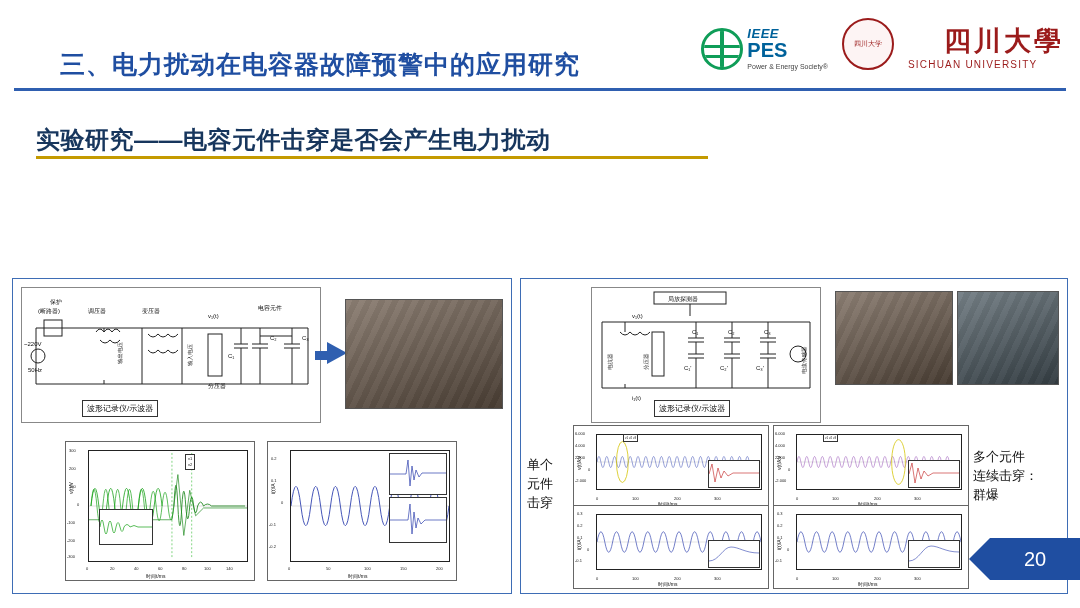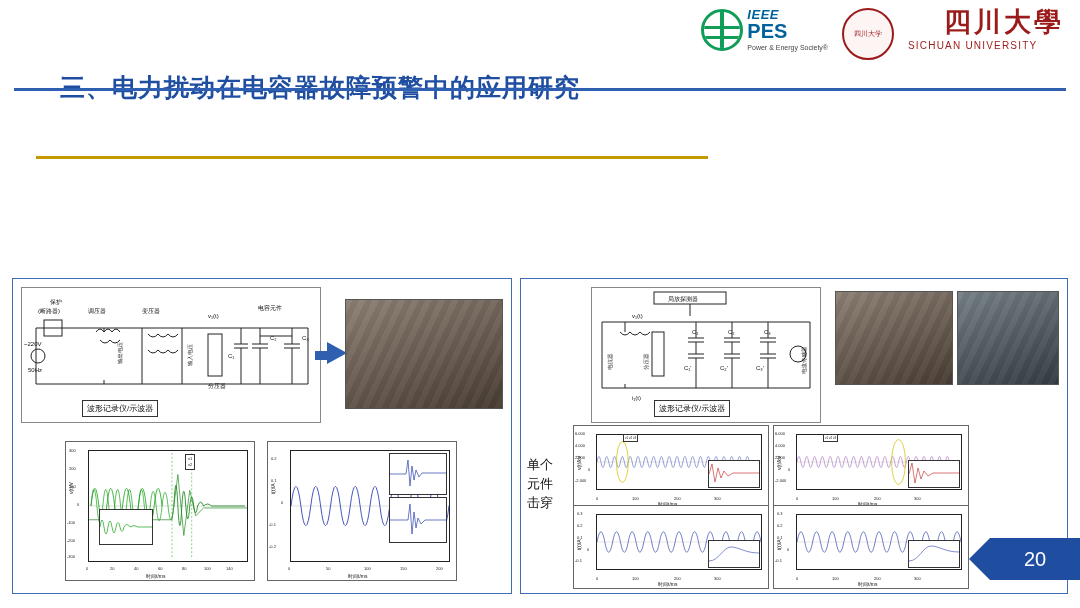--- a/index.html
+++ b/index.html
@@ -21,21 +21,21 @@
     height: 608px;
     background: #ffffff;
   }
   
   .logo-bar {
     position: absolute;
     right: 16px;
     top: 8px;
     height: 62px;
     display: flex;
-    align-items: flex-start;
+    align-items: flex-end;
     gap: 14px;
   }
   .ieee-logo {
     display: flex;
     align-items: center;
     gap: 4px;
   }
   .ieee-globe {
     width: 42px; height: 42px;
     border-radius: 50%;
@@ -121,21 +121,20 @@
   
   .title-1 {
     position: absolute;
     left: 60px;
     top: 48px;
     font-size: 25px;
     font-weight: bold;
     color: #1f4ea1;
     font-family: "Liberation Sans", sans-serif;
     letter-spacing: 1px;
-    margin-top: 23px;
   }
   .title-rule {
     position: absolute;
     left: 14px;
     top: 88px;
     width: 1052px;
     height: 3px;
     background: #2f5fb0;
   }
   .title-2 {
@@ -304,20 +303,21 @@
     <div class="scu-seal">四川大学</div>
 
     <div class="scu-name">
       <div class="cn">四川大學</div>
       <div class="en">SICHUAN UNIVERSITY</div>
     </div>
   </div>
 
   <div class="title-1">三、电力扰动在电容器故障预警中的应用研究</div>
   <div class="title-rule"></div>
+  <div class="title-2">实验研究——电容元件击穿是否会产生电力扰动</div>
   <div class="title-2-underline"></div>
 
 
   <div class="panel" id="panel-left">
 
     <div class="fig schematic" style="left:8px; top:8px; width:300px; height:136px;">
       <svg width="298" height="134" viewBox="0 0 298 134">
         <g stroke="#222" stroke-width="1" fill="none">
 
           <path d="M14 40 H286"></path>
@@ -477,20 +477,21 @@
           <text x="214" y="86" transform="rotate(-90 214 86)">电流传感器</text>
         </g>
       </svg>
       <div class="cap-box" style="left:62px; top:112px; font-size:8px;">波形记录仪/示波器</div>
     </div>
 
     <div class="fig photo" style="left:314px; top:12px; width:118px; height:94px; position:absolute;"></div>
     <div class="fig photo" style="left:436px; top:12px; width:102px; height:94px; position:absolute; background:#4c5a62;"></div>
 
     <div class="cap" style="left:6px; top:176px; width:44px;">单个<br>元件<br>击穿</div>
+    <div class="cap" style="left:452px; top:168px; width:92px;">多个元件<br>连续击穿：<br>群爆</div>
 
     <div class="fig plot" style="left:52px; top:146px; width:196px; height:84px;">
       <div class="frame">
         <svg width="100%" height="100%" viewBox="0 0 168 58" preserveAspectRatio="none">
           <path d="M0 29 H168" stroke="#bbb" stroke-width="0.4"></path>
           <path d="M0 29 q2 -12 4 0 q2 12 4 0 q2 -12 4 0 q2 12 4 0 q2 -12 4 0 q2 12 4 0 q2 -12 4 0 q2 12 4 0 q2 -12 4 0 q2 12 4 0 q2 -12 4 0 q2 12 4 0 q2 -12 4 0 q2 12 4 0 q2 -12 4 0 q2 12 4 0 q2 -12 4 0 q2 12 4 0 q2 -12 4 0 q2 12 4 0 q2 -12 4 0 q2 12 4 0 q2 -12 4 0 q2 12 4 0 q2 -12 4 0 q2 12 4 0 q2 -12 4 0 q2 12 4 0 q2 -12 4 0 q2 12 4 0 q2 -12 4 0 q2 12 4 0 q2 -12 4 0 q2 12 4 0 q2 -12 4 0 q2 12 4 0 q2 -12 4 0 q2 12 4 0 q2 -12 4 0 q2 12 4 0" stroke="#2d3fae" stroke-width="0.5" fill="none"></path>
           <ellipse cx="26" cy="29" rx="6" ry="22" stroke="#d4c200" stroke-width="0.8" fill="none"></ellipse>
         </svg>
         <div class="legendbox" style="left:26px; top:-1px; font-size:3px; padding:0 1px;">v1 v2 v3</div>
         <div style="position:absolute; right:1px; bottom:1px; width:50px; height:26px; border:1px solid #333; background:#fff;">

